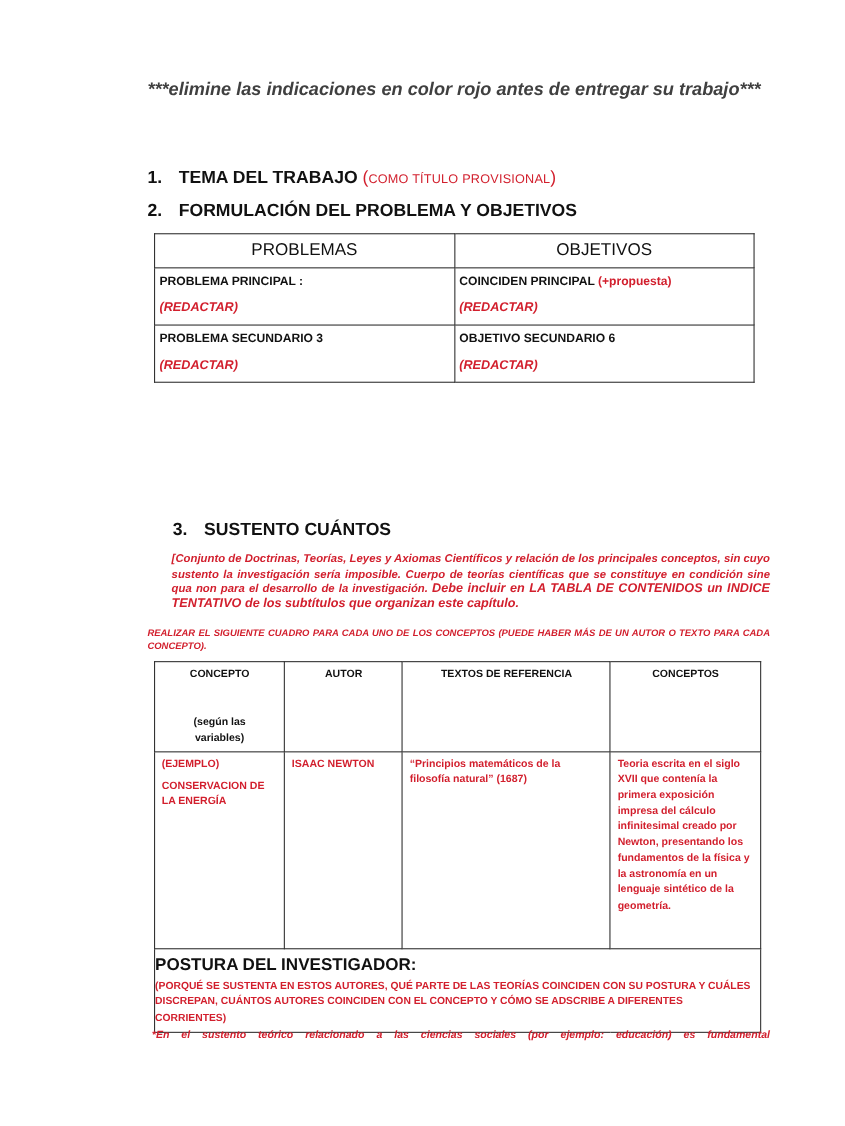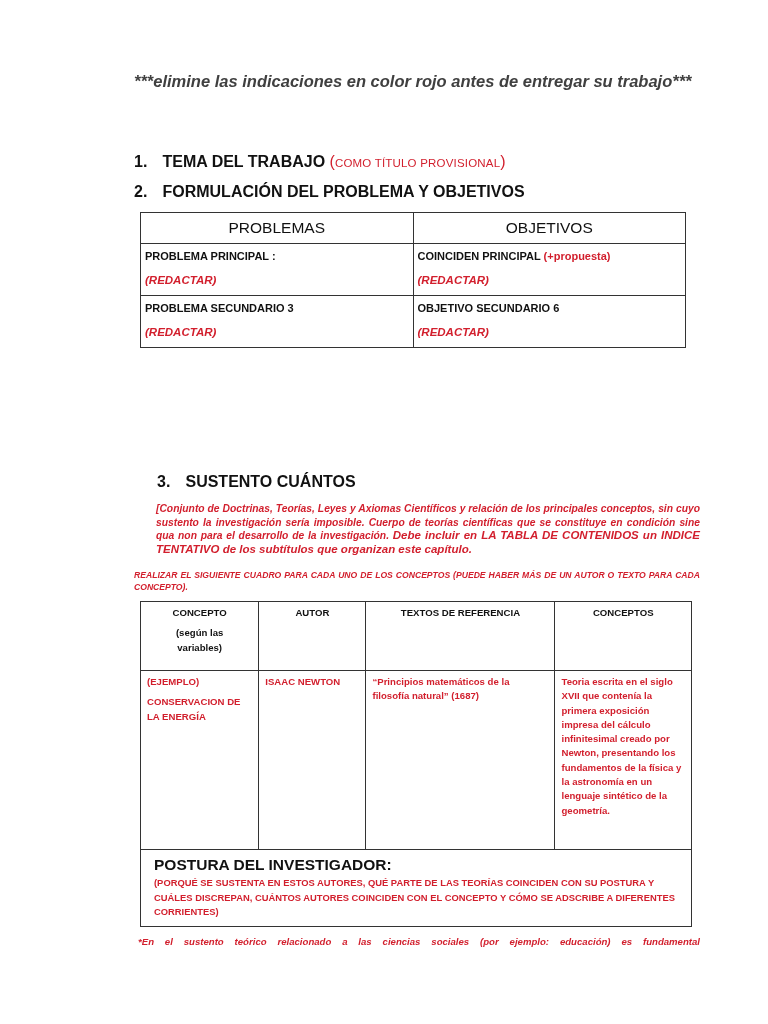--- a/index.html
+++ b/index.html
@@ -28,21 +28,21 @@
           color: #d21f2d; line-height: 13.5px; text-align: justify; }
   .para .big { font-size: 11.5px; font-weight: bold; }
 
   .instr { left: 134px; top: 570px; width: 566px; font-size: 8.6px; font-style: italic; font-weight: bold;
            color: #d21f2d; line-height: 11.5px; text-align: justify; }
 
   .t2 { left: 140px; top: 601px; width: 552px; }
   .t2 td { border: 1.5px solid #333; vertical-align: top; padding: 4px 6px; font-size: 9.6px; font-weight: bold; line-height: 14.3px; }
   .t2 .hdr td { height: 60px; text-align: center; }
   .t2 .row td { height: 170px; color: #d21f2d; text-align: left; }
-  .t2 .postura td { padding: 4px 6px 6px 13px; }
+  .t2 .postura td { padding: 4px 6px 6px 0; }
   .t2 .postura .title { font-size: 15.5px; color: #111; line-height: 22px; }
   .t2 .postura .body { font-size: 9.4px; color: #d21f2d; line-height: 14.5px; }
 
   .footnote { left: 138px; top: 936px; width: 562px; font-size: 9.6px; font-style: italic; font-weight: bold;
               color: #d21f2d; text-align: justify; text-align-last: justify; }
 </style>
 </head>
 <body>
 
 <div class="abs warning">***elimine las indicaciones en color rojo antes de entregar su trabajo***</div>
@@ -103,21 +103,21 @@
   <colgroup>
     <col style="width:117px">
       <col style="width:106px">
       <col style="width:187px">
       <col style="width:135px">
   </colgroup>
   <tbody>
       <tr class="hdr">
     <td>
       <div>CONCEPTO</div>
-      <div style="padding:6px 14px 0 14px;">(según las variables)</div>
+      <div style="padding:6px 14px 0 14px;margin-top:24px;">(según las variables)</div>
     </td>
     <td>AUTOR</td>
     <td>TEXTOS DE REFERENCIA</td>
     <td>CONCEPTOS</td>
   </tr>
   <tr class="row">
     <td>
       <div>(EJEMPLO)</div>
       <div style="margin-top:6px;">CONSERVACION DE LA ENERGÍA</div>
     </td>

